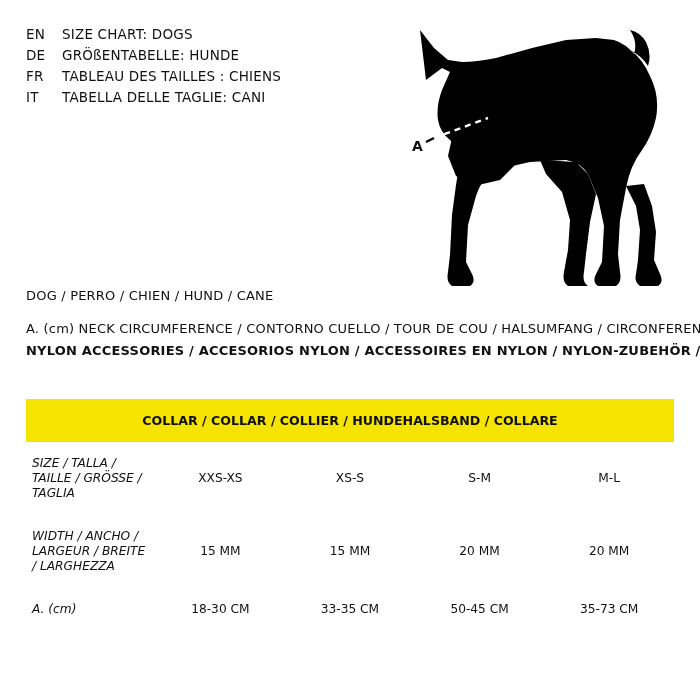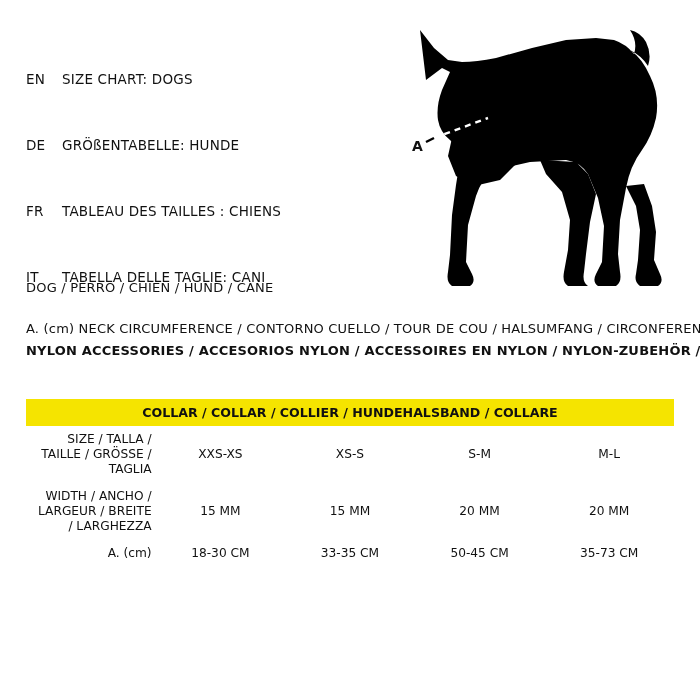--- a/index.html
+++ b/index.html
@@ -31,21 +31,20 @@
     display: flex;
     align-items: baseline;
     font-size: 13.5px;
     letter-spacing: 0.2px;
     line-height: 21px;
     white-space: nowrap;
   }
   .lang-code {
     width: 36px;
     flex: 0 0 36px;
-    margin-top: 45px;
   }
   .lang-text {
     flex: 1 1 auto;
   }
 
   
   .dog-wrap {
     position: absolute;
     left: 390px;
     top: 10px;
@@ -67,54 +66,55 @@
   }
 
   
   .mid-text {
     position: absolute;
     left: 26px;
     font-size: 13px;
     letter-spacing: 0.2px;
     white-space: nowrap;
   }
-  .mid-text.t1 { top: 280px; text-align: center; }
+  .mid-text.t1 { top: 288px; text-align: center; }
   .mid-text.t2 { top: 321px; }
   .mid-text.t3 { top: 343px; font-weight: bold; }
 
   
   .table-wrap {
     position: absolute;
     left: 26px;
     top: 399px;
     width: 648px;
   }
   table.size-table {
     border-collapse: collapse;
     width: 648px;
     table-layout: fixed;
     font-size: 12.2px;
   }
   table.size-table td {
-    padding: 6px 4px;
+    padding: 14px 4px;
     vertical-align: middle;
     line-height: 15px;
   }
   .hdr-row td {
     background: #f5e400;
     font-weight: bold;
     text-align: center;
     padding-top: 3px;
     padding-bottom: 3px;
     font-size: 12.6px;
   }
   .label-col {
     width: 310px;
-    text-align: right;
+    text-align: left;
     padding-left: 6px !important;
+    font-style: italic;
   }
   .val-col {
     width: 84px;
     text-align: center;
   }
   .row-plain td {
     background: #ffffff;
   }
 </style>
 </head>

